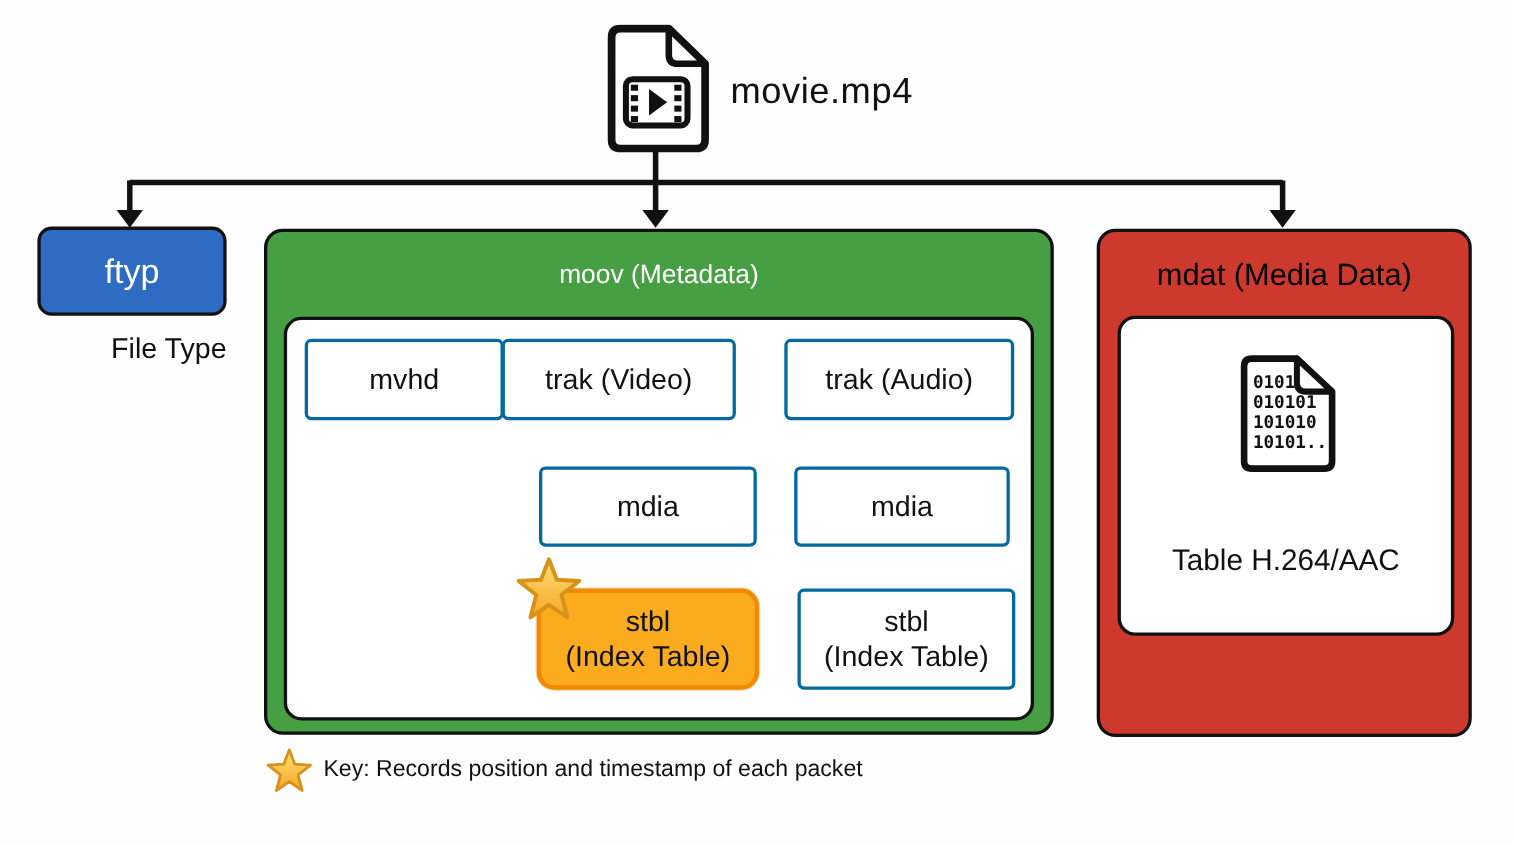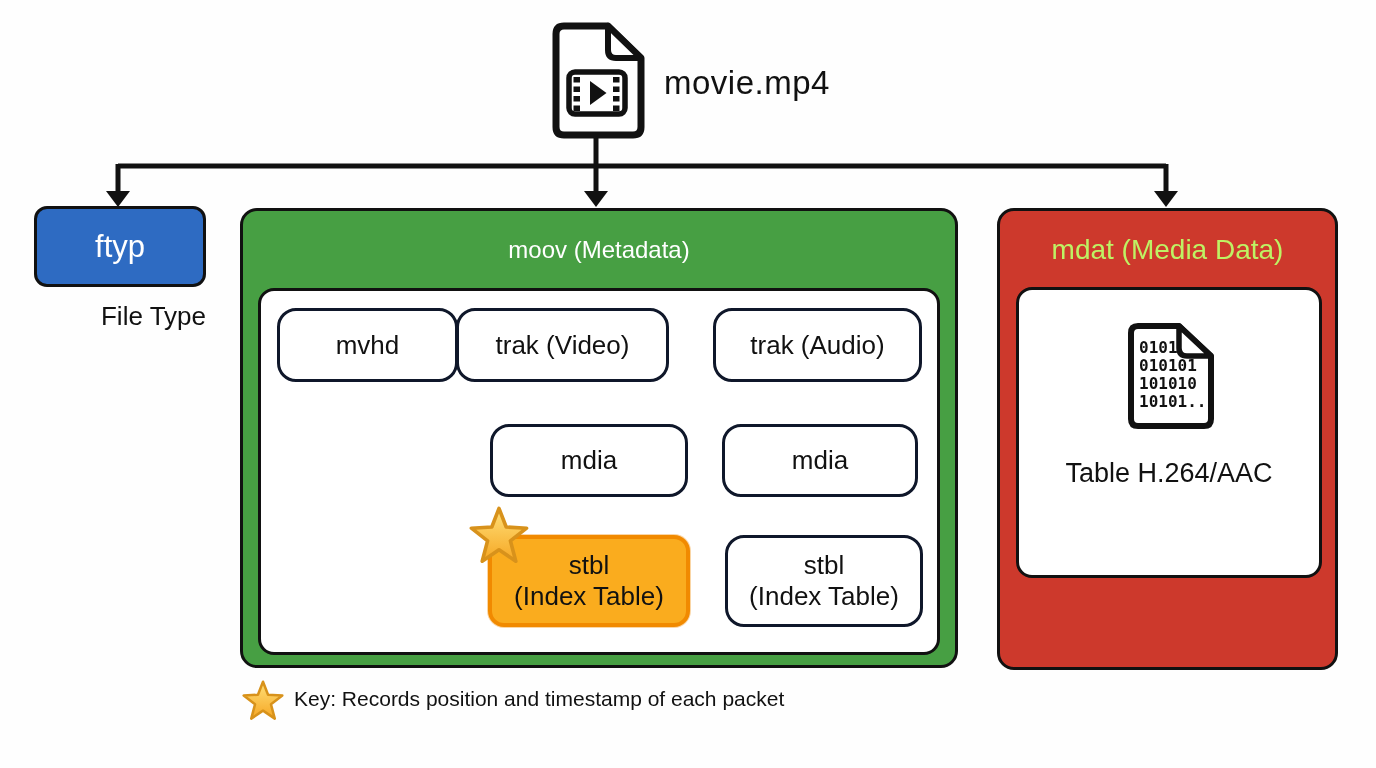--- a/index.html
+++ b/index.html
@@ -33,31 +33,31 @@
   .moov-panel{
     position:absolute;left:15px;top:77px;width:682px;height:367px;background:#fff;
     border:3px solid #111;border-radius:16px;box-sizing:border-box;
   }
 
   
   .mdat-box{
     left:997px;top:208px;width:341px;height:462px;background:#CD392C;
     border:3.5px solid #111;border-radius:17px;z-index:2;box-sizing:border-box;
   }
-  .mdat-header{position:absolute;left:0;top:0;width:100%;height:77px;display:flex;align-items:center;justify-content:center;color:#bef264;font-size:28px;}
+  .mdat-header{position:absolute;left:0;top:0;width:100%;height:77px;display:flex;align-items:center;justify-content:center;color:#000000;font-size:28px;}
   .mdat-panel{
     position:absolute;left:16px;top:76px;width:306px;height:291px;background:#fff;
     border:3px solid #111;border-radius:16px;box-sizing:border-box;
-    display:flex;flex-direction:column;align-items:center;
+    display:flex;flex-direction:column;align-items:center;gap:36px;
   }
   .mdat-caption{margin-top:26px;text-align:center;font-size:27px;line-height:34px;}
 
   
   .node{
-    position:absolute;background:#fff;border:3px solid #0f172a;border-radius:19px;
+    position:absolute;background:#fff;border:3px solid #0369a1;border-radius:6px;
     display:flex;flex-direction:column;align-items:center;justify-content:center;
     font-size:26px;z-index:4;box-sizing:border-box;text-align:center;line-height:31px;
   }
   .n-mvhd{left:277px;top:308px;width:181px;height:74px;}
   .n-trakv{left:456px;top:308px;width:213px;height:74px;}
   .n-traka{left:713px;top:308px;width:209px;height:74px;}
   .n-mdiav{left:490px;top:424px;width:198px;height:73px;}
   .n-mdiaa{left:722px;top:424px;width:196px;height:73px;}
   .n-stblv{
     left:488px;top:535px;width:202px;height:92px;

